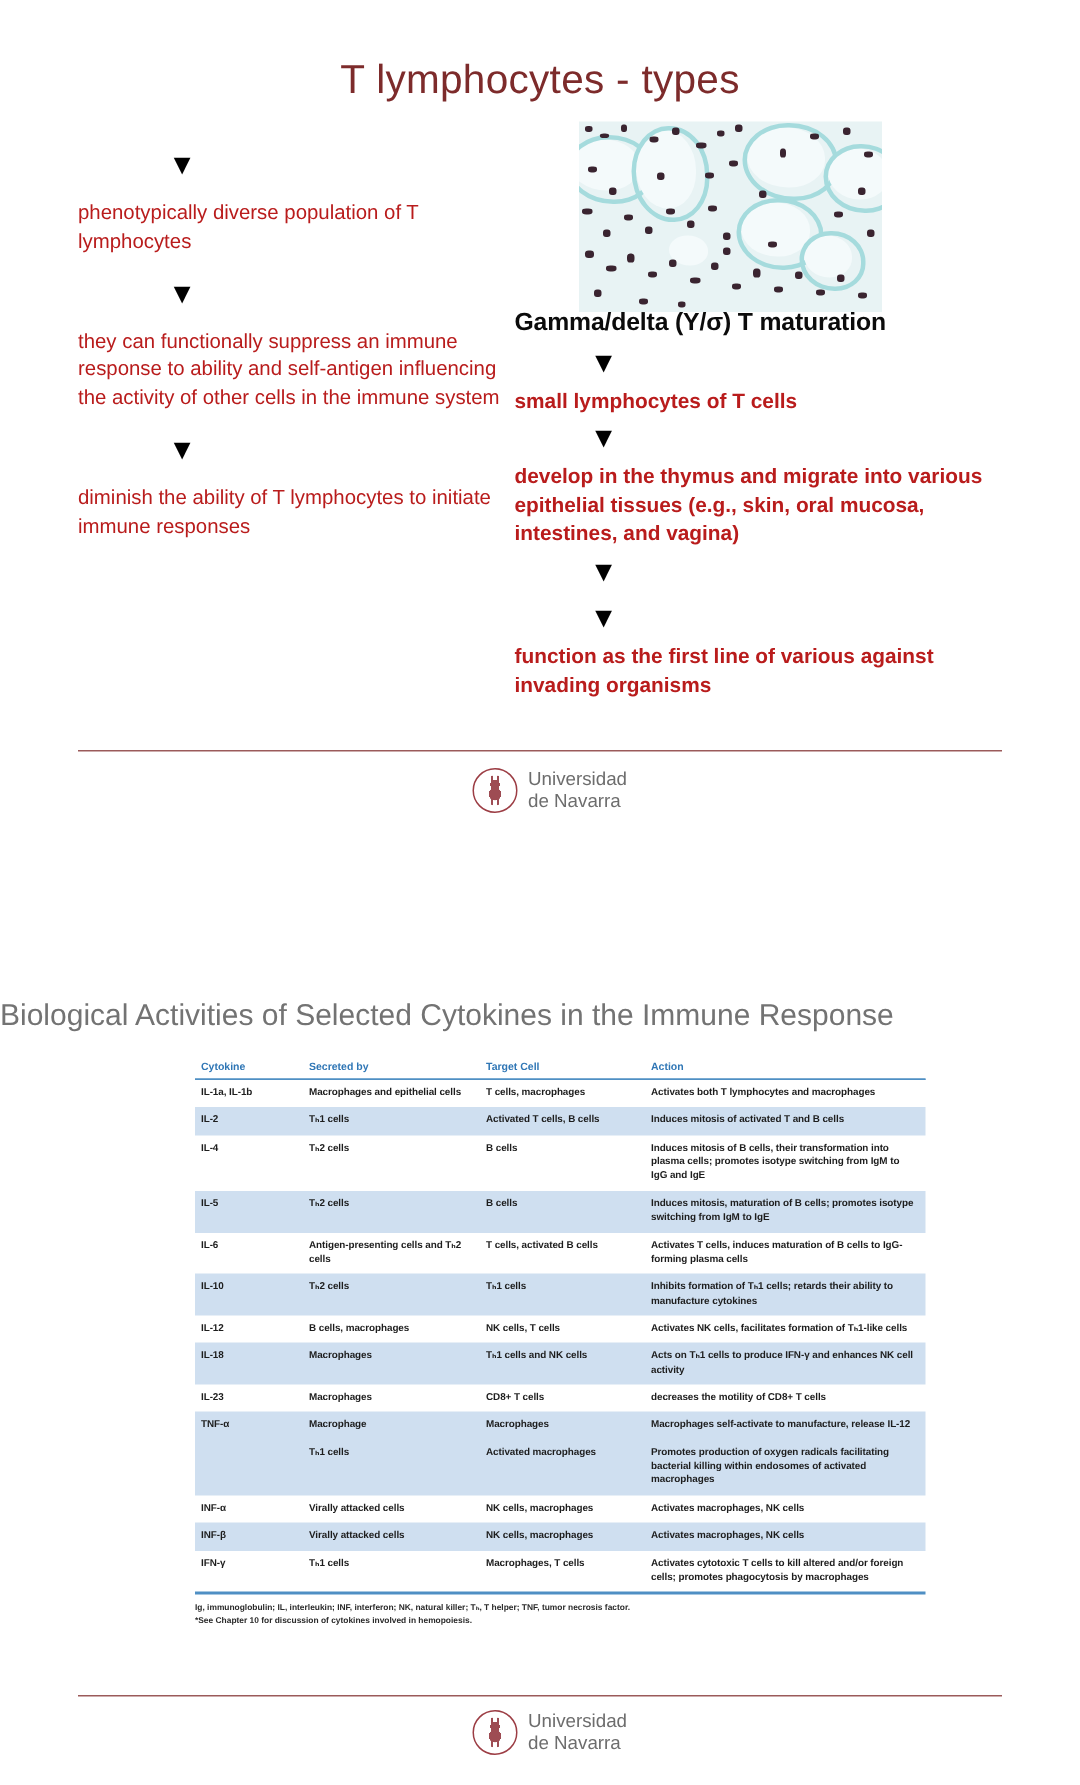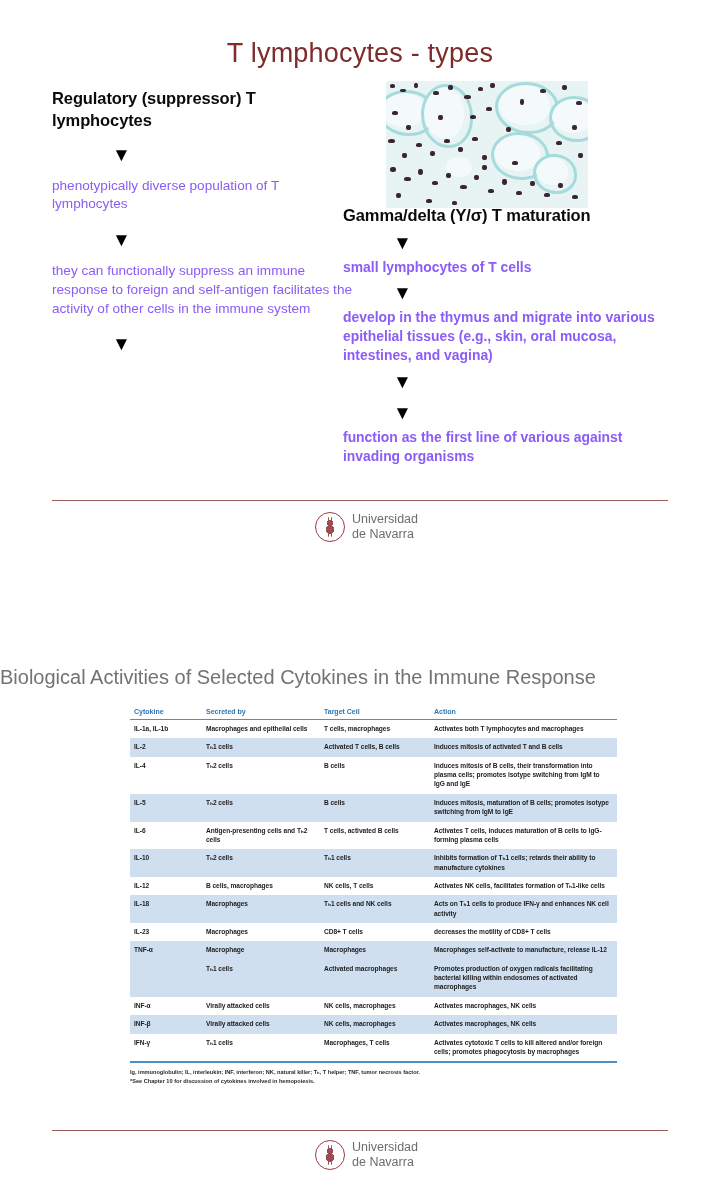--- a/index.html
+++ b/index.html
@@ -17,21 +17,21 @@
     font-size:27px;color:#7d2b2b;font-weight:400;letter-spacing:.2px;
   }
   .col-left{position:absolute;left:52px;top:88px;width:300px;}
   .col-right{position:absolute;left:343px;top:205px;width:340px;}
 
   .head-bold{
     font-size:16.5px;font-weight:bold;line-height:1.32;color:#0b0b0b;
     letter-spacing:-.1px;
   }
   .body-txt{
-    font-size:13.6px;line-height:1.38;color:#8b5cf6;font-weight:400;
+    font-size:13.6px;line-height:1.38;color:#b91c1c;font-weight:400;
   }
   .body-txt.b{font-weight:bold;font-size:13.9px;}
   .arrow{
     font-size:19px;line-height:1;font-weight:bold;color:#000;
     text-align:center;width:100%;
   }
   .arrow.left{padding-left:60px;width:auto;text-align:left;}
   .arrow.right{padding-left:50px;width:auto;text-align:left;}
   .gap-s{height:13px;}
   .gap-m{height:16px;}
@@ -158,32 +158,32 @@
       <div class="cell" style="left:40px;top:118px;width:6px;height:4px;"></div>
       <div class="cell" style="left:66px;top:120px;width:5px;height:4px;"></div>
       <div class="cell" style="left:96px;top:84px;width:5px;height:5px;"></div>
       <div class="cell" style="left:126px;top:80px;width:6px;height:4px;"></div>
       <div class="cell" style="left:52px;top:34px;width:5px;height:5px;"></div>
       <div class="cell" style="left:84px;top:34px;width:6px;height:4px;"></div>
       <div class="cell" style="left:104px;top:2px;width:5px;height:5px;"></div>
     </div>
 
     <div class="col-left">
-      <div class="head-bold">Regulatory (suppressor) T lymphocytes</div>
       <div class="gap-s"></div>
       <div class="arrow left">▼</div>
       <div class="gap-s"></div>
       <div class="body-txt">phenotypically diverse population of T lymphocytes</div>
       <div class="gap-m"></div>
       <div class="arrow left">▼</div>
       <div class="gap-s"></div>
-      <div class="body-txt">they can functionally suppress an immune response to foreign and self-antigen facilitates the activity of other cells in the immune system</div>
+      <div class="body-txt">they can functionally suppress an immune response to ability and self-antigen influencing the activity of other cells in the immune system</div>
       <div class="gap-m"></div>
       <div class="arrow left">▼</div>
       <div class="gap-s"></div>
+      <div class="body-txt">diminish the ability of T lymphocytes to initiate immune responses</div>
     </div>
 
     <div class="col-right">
       <div class="head-bold">Gamma/delta (Υ/σ) T maturation</div>
       <div class="gap-xs"></div>
       <div class="arrow right">▼</div>
       <div class="gap-xs"></div>
       <div class="body-txt b">small lymphocytes of T cells</div>
       <div class="gap-xs"></div>
       <div class="arrow right">▼</div>

